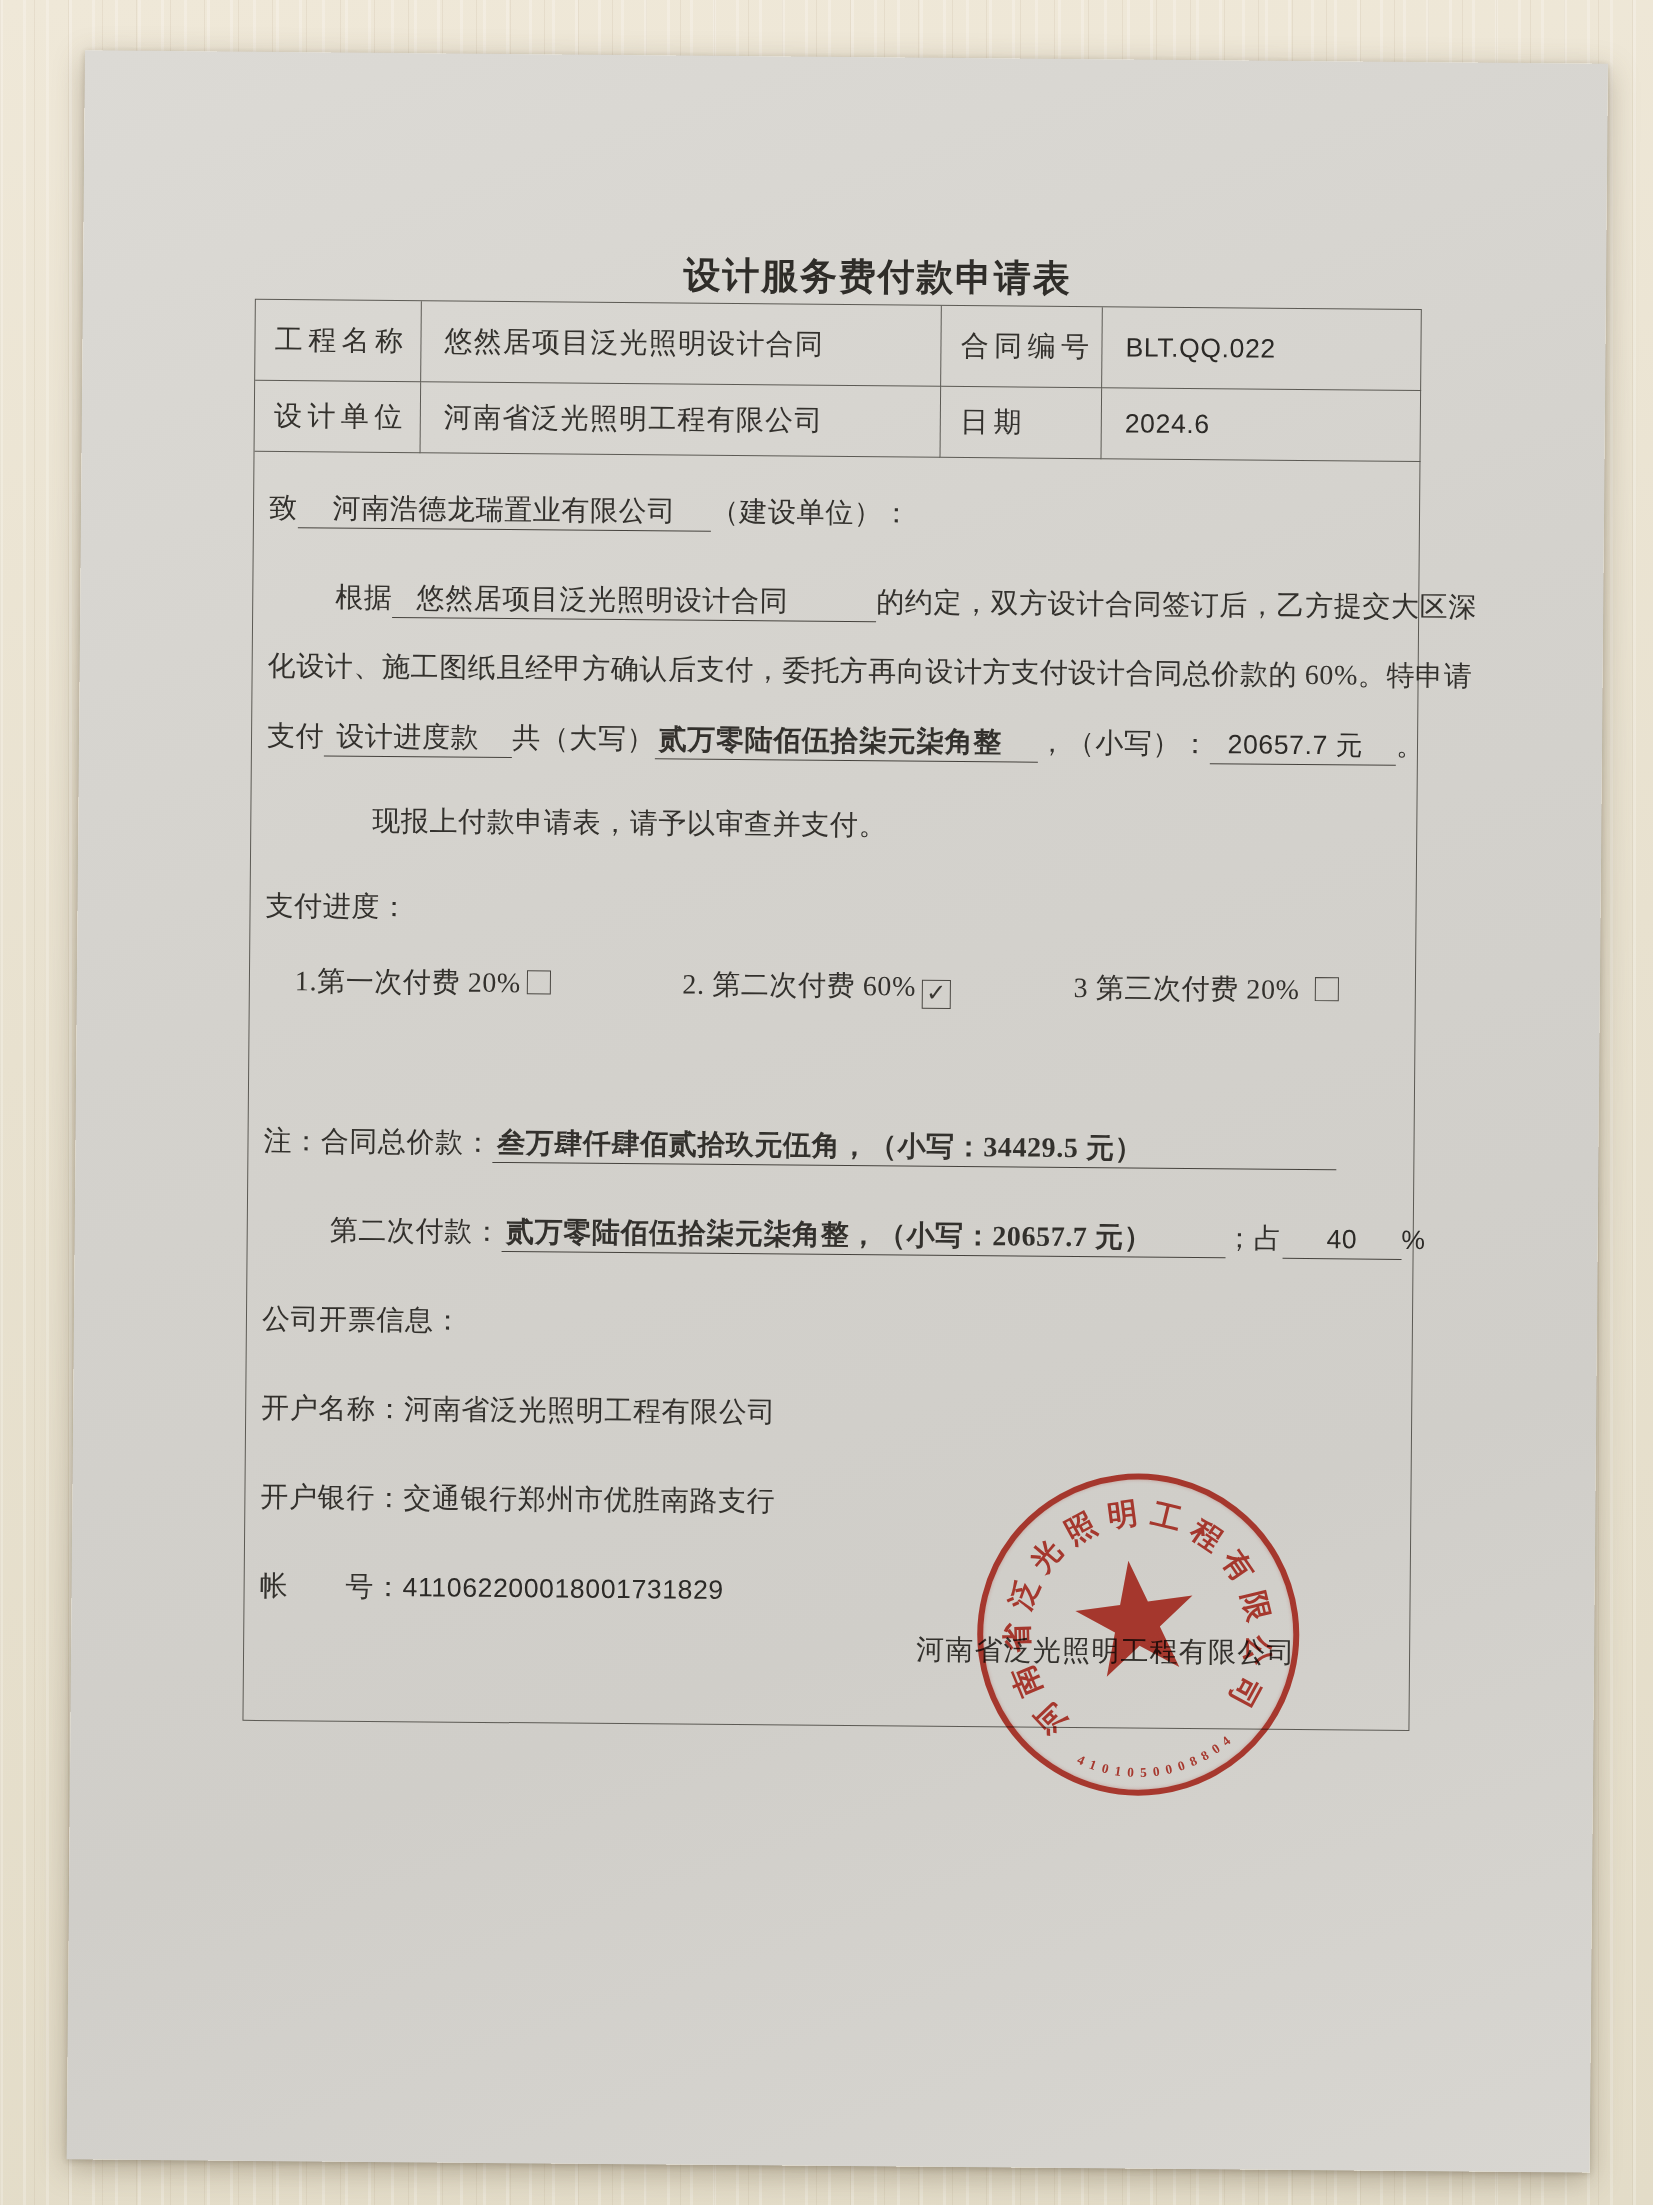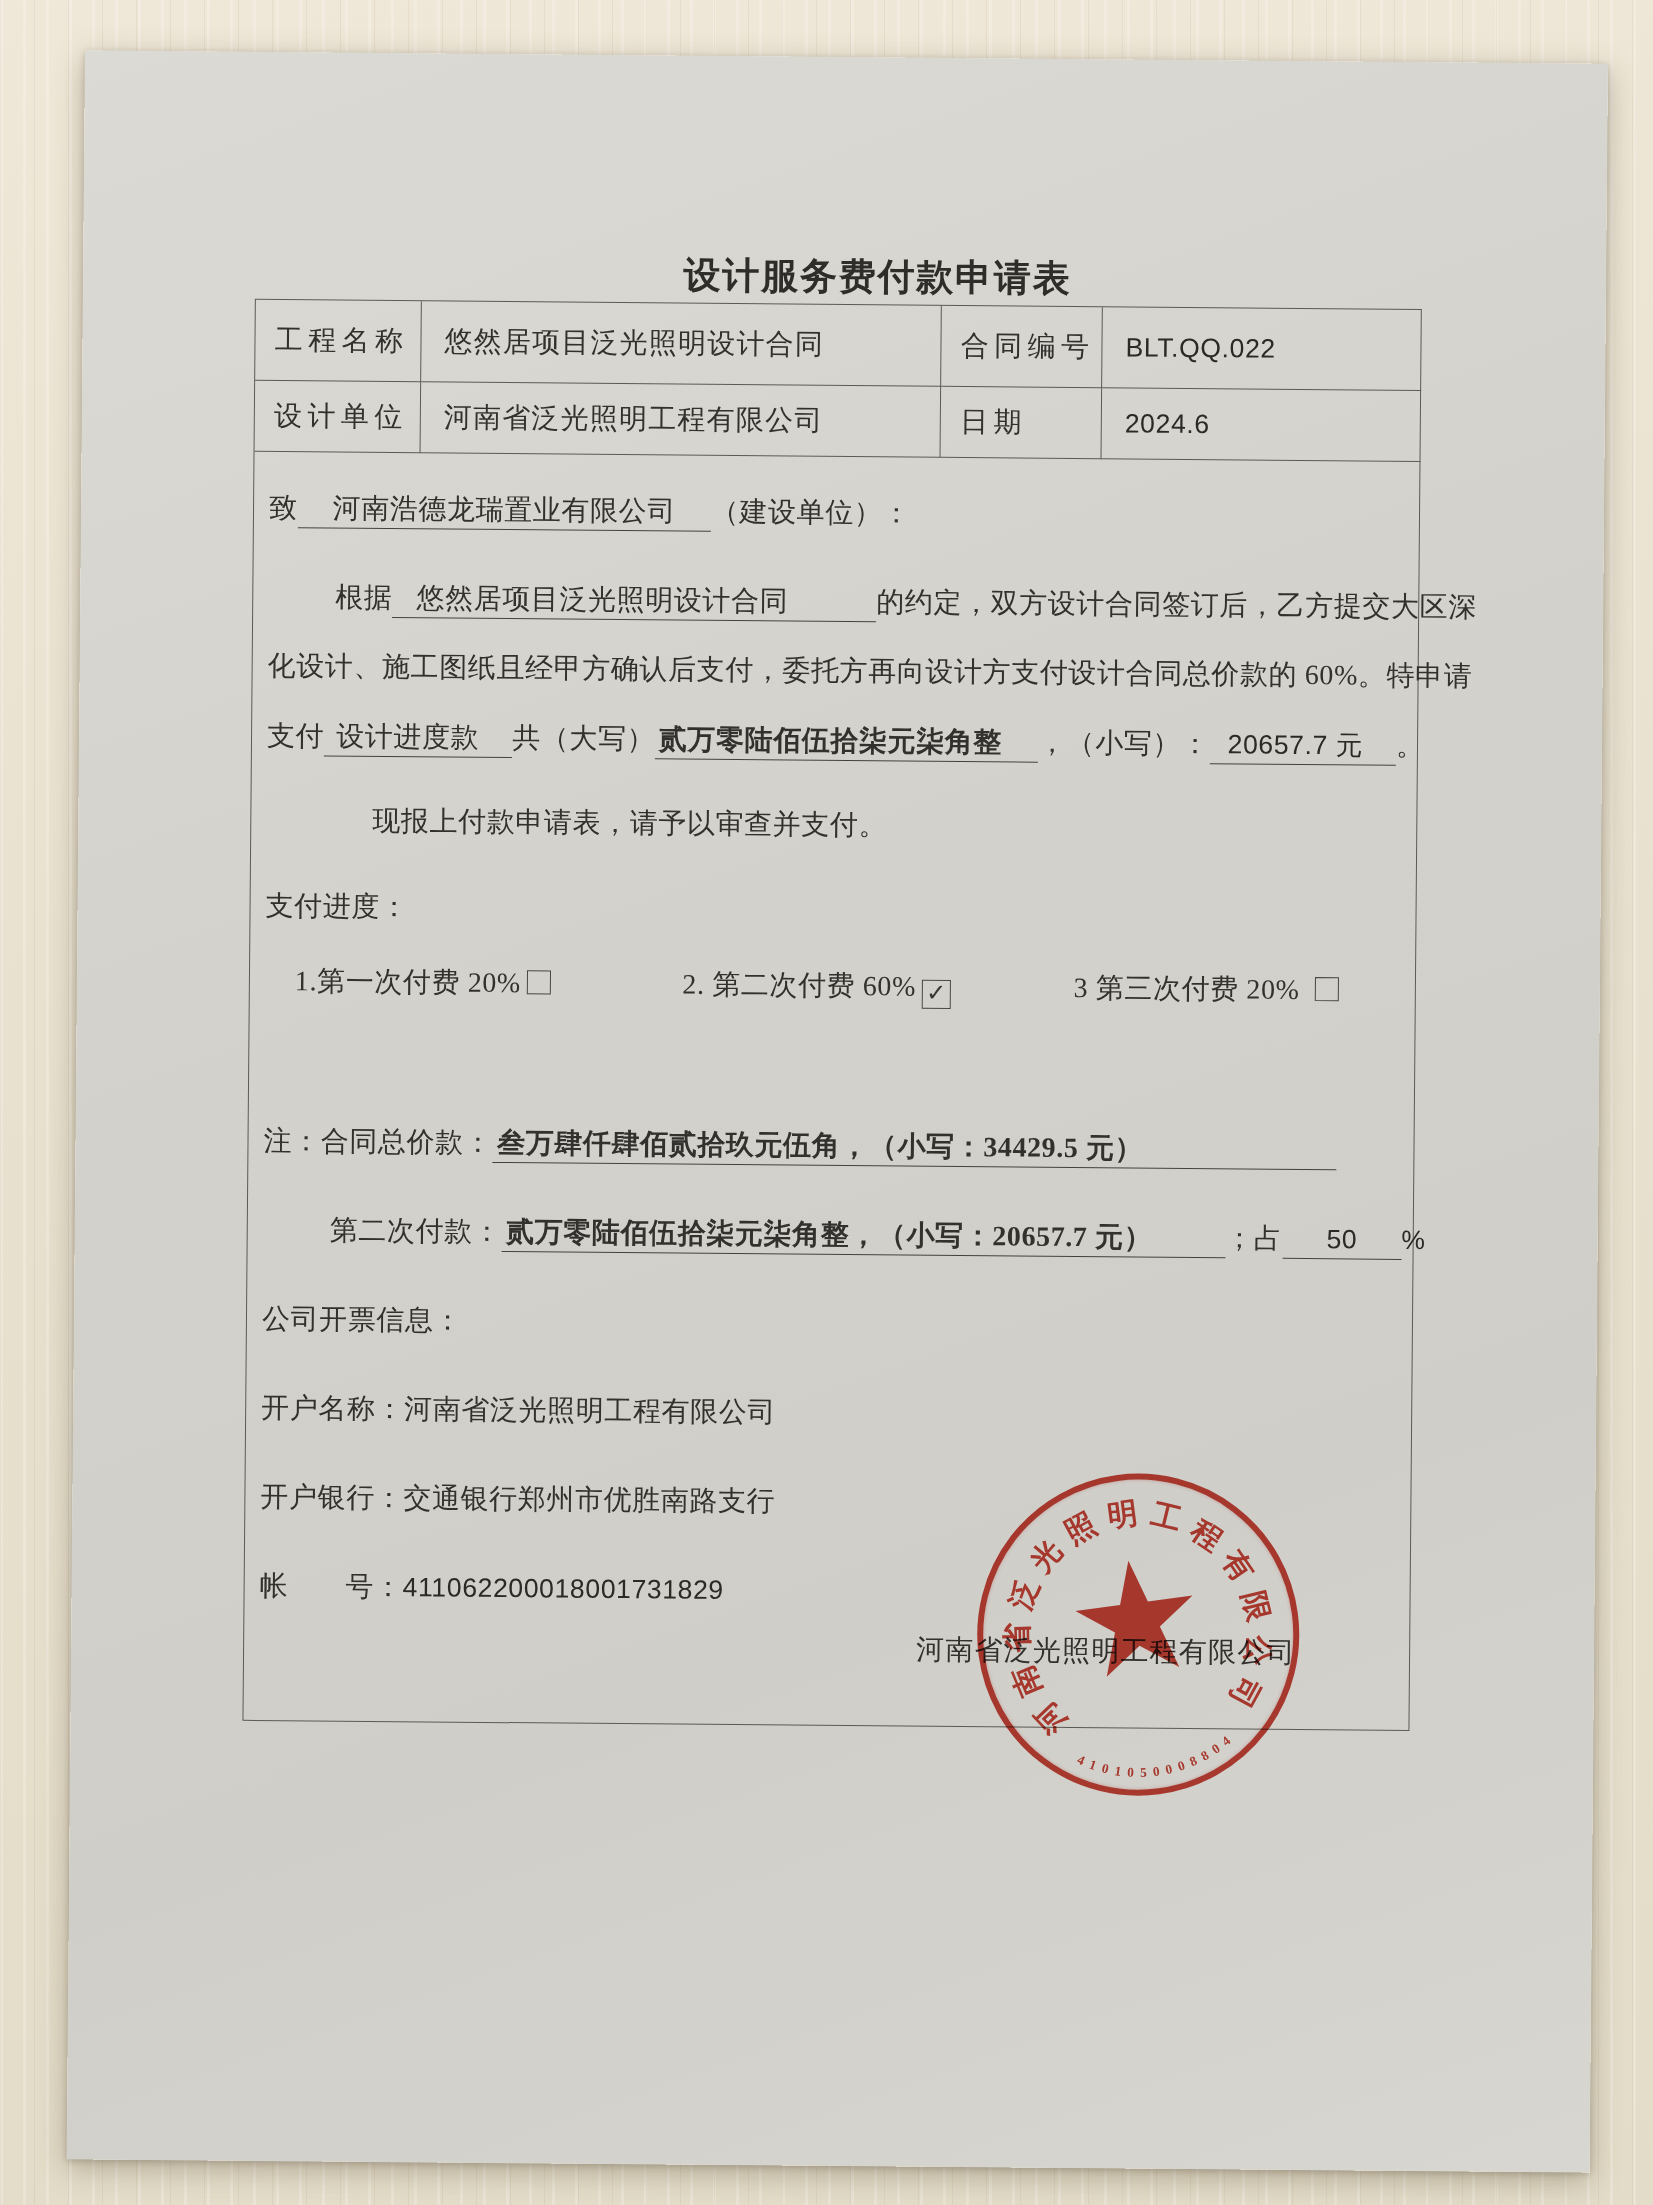--- a/index.html
+++ b/index.html
@@ -94,21 +94,21 @@
           <span><span>1.第一次付费 20%</span><span class="box"></span></span>
           <span style="margin-left:124px;"><span>2. 第二次付费 60%</span><span class="box big">✓</span></span>
           <span style="margin-left:115px;"><span>3 第三次付费 20%</span><span class="box" style="margin-left:15.7px;"></span></span>
         </div>
 
         <div class="line" style="left:15px;top:670px;">
           <span>注：合同总价款：</span><span class="u" style="padding:0 193px 3.6px 4.8px;font-weight:700;">叁万肆仟肆佰贰拾玖元伍角，（小写：34429.5 元）</span>
         </div>
 
         <div class="line" style="left:82px;top:759px;">
-          <span>第二次付款：</span><span class="u" style="padding:0 73px 3.6px 4.8px;font-weight:700;">贰万零陆佰伍拾柒元柒角整，（小写：20657.7 元）</span><span>；占</span><span class="u num" style="padding:0 44px 3.6px 44px;">50</span><span class="num">%</span>
+          <span>第二次付款：</span><span class="u" style="padding:0 73px 3.6px 4.8px;font-weight:700;">贰万零陆佰伍拾柒元柒角整，（小写：20657.7 元）</span><span>；占</span><span class="u num" style="padding:0 44px 3.6px 44px;">40</span><span class="num">%</span>
         </div>
 
         <div class="line" style="left:15px;top:848px;">公司开票信息：</div>
 
         <div class="line" style="left:15px;top:937px;">
           <span>开户名称：</span><span>河南省泛光照明工程有限公司</span>
         </div>
 
         <div class="line" style="left:15px;top:1026px;">
           <span>开户银行：</span><span>交通银行郑州市优胜南路支行</span>

